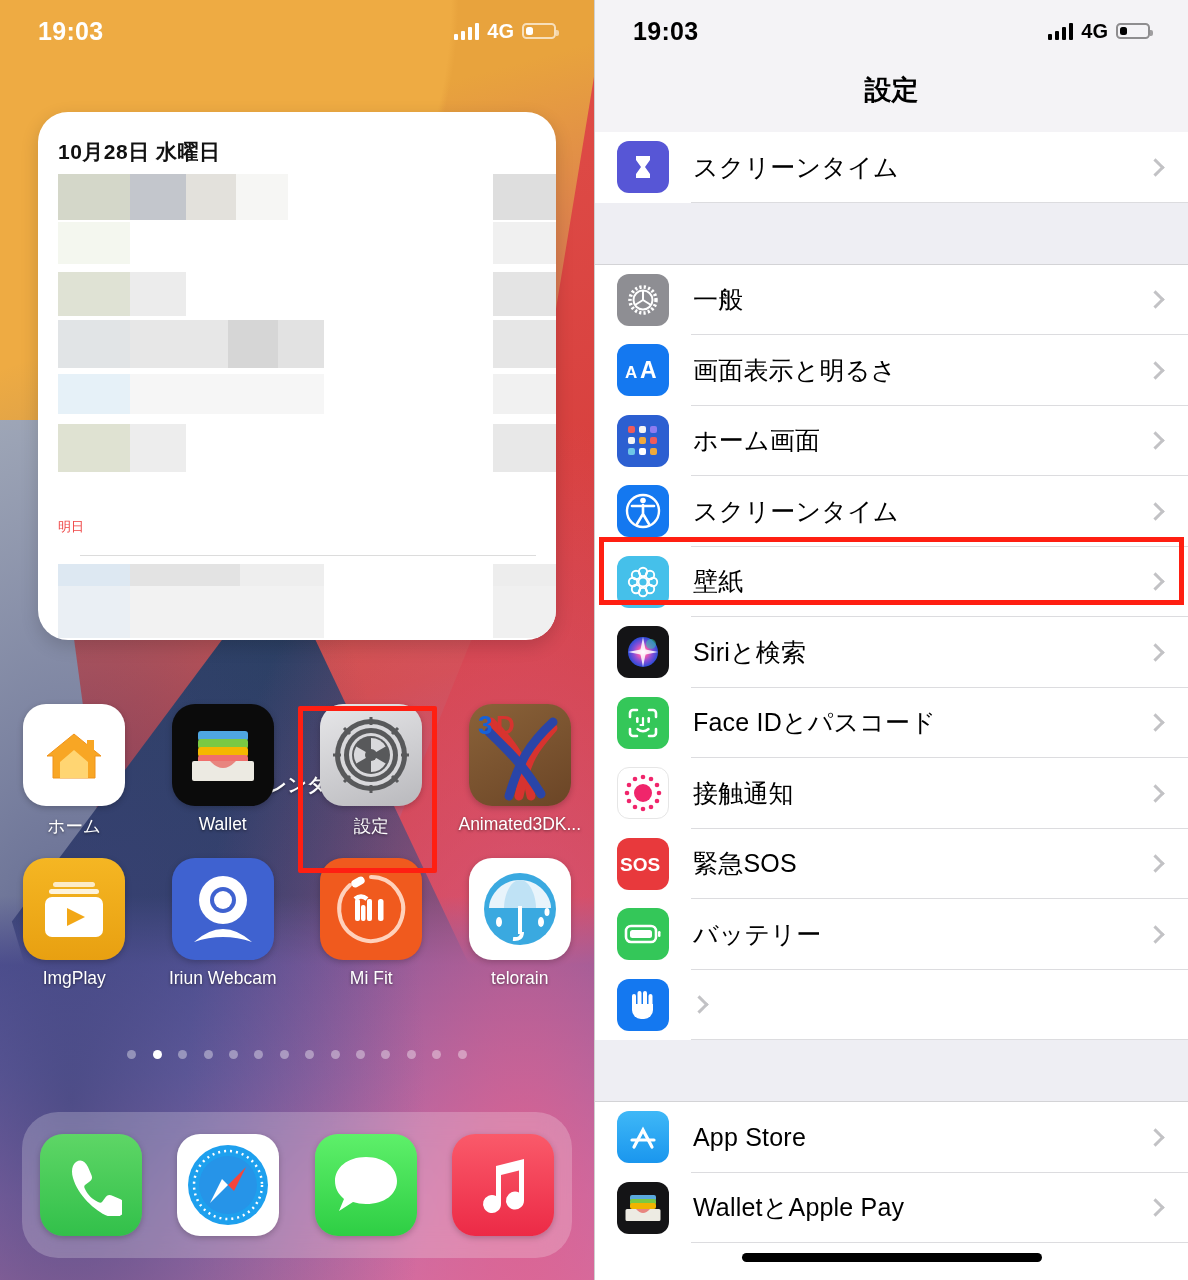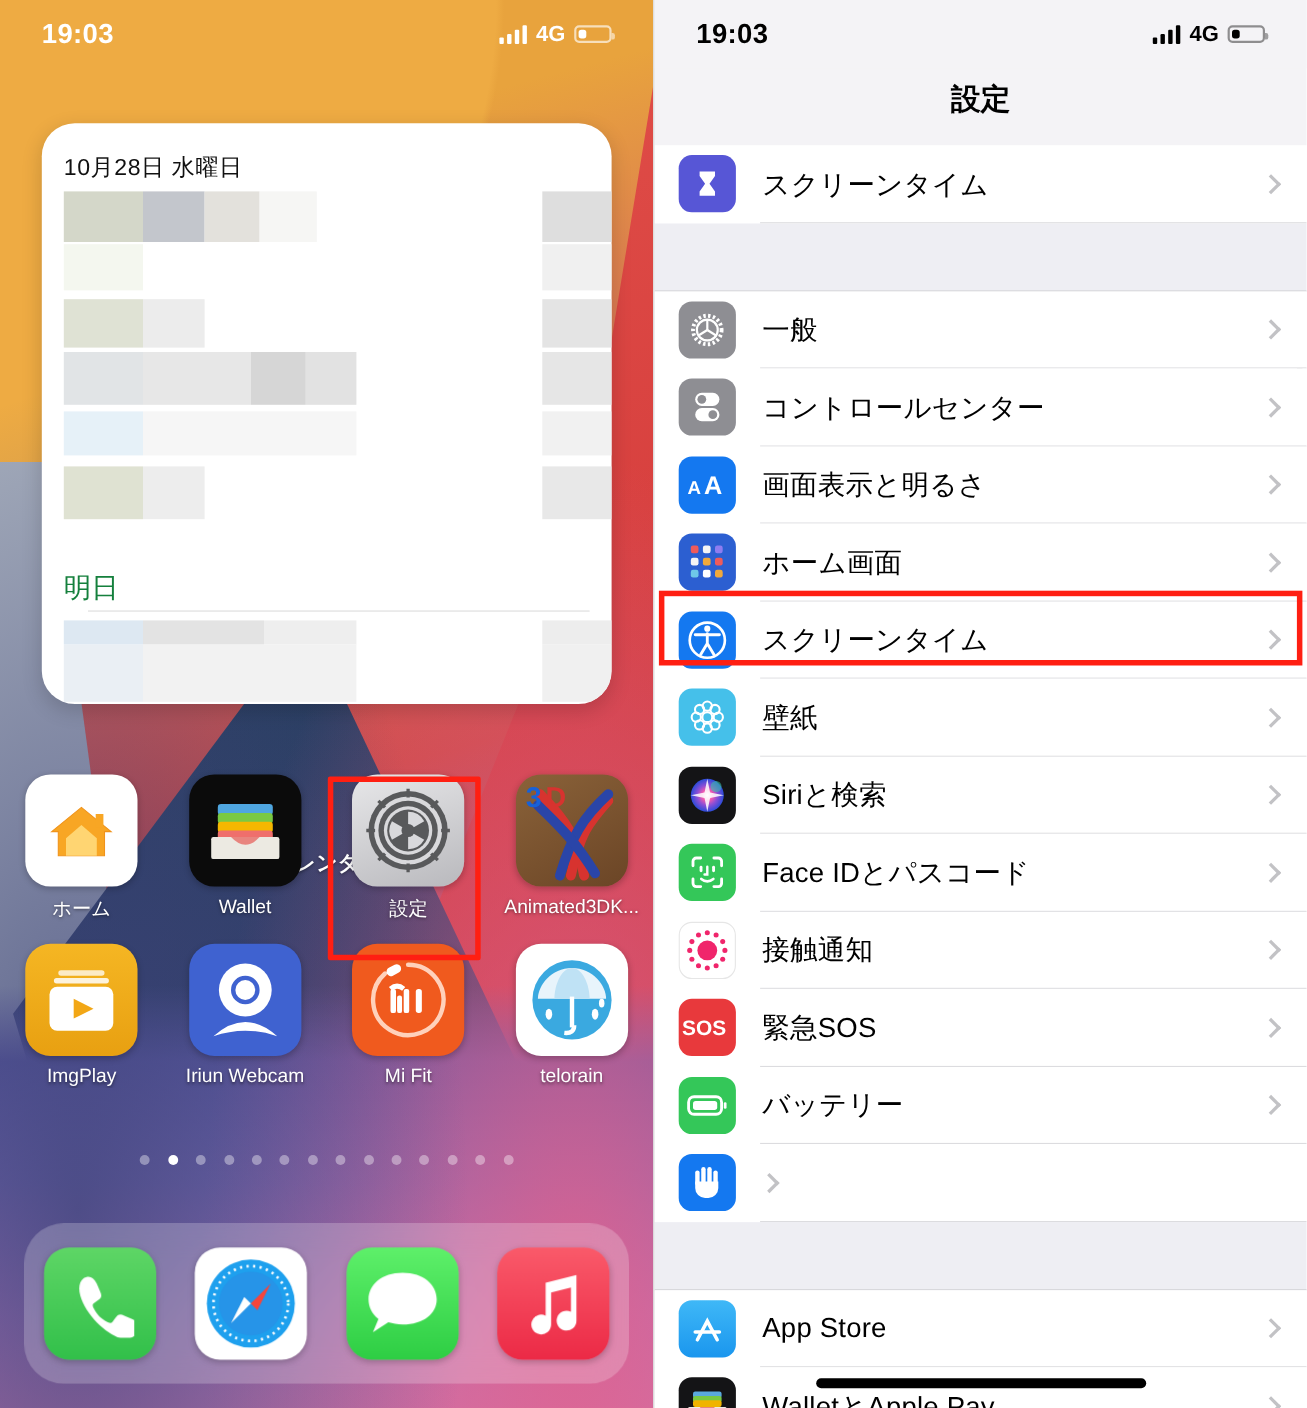--- a/index.html
+++ b/index.html
@@ -75,23 +75,23 @@
   .home .sb-batt::after{ background: rgba(255,255,255,.55); }
   .home .sb-batt i { background: #fff; width: 28%; }
 
   
   .widget-wrap { position: absolute; top: 112px; left: 38px; width: 518px; z-index: 5; }
   .widget {
     background: #fff; border-radius: 30px; height: 528px; overflow: hidden;
     box-shadow: 0 6px 18px rgba(0,0,0,.16); padding: 26px 20px 0 20px;
     position: relative;
   }
-  .wdate { font-size: 21px; font-weight: normal; color: #111; letter-spacing: .5px; margin-bottom: 12px; }
+  .wdate { font-size: 21px; font-weight: bold; color: #111; letter-spacing: .5px; margin-bottom: 12px; }
   .blurrow { position: absolute; }
-  .wtomorrow { font-size: 25px; color: #15803d; position: absolute; left: 20px; top: 406px; }
+  .wtomorrow { font-size: 13px; color: #ef4444; position: absolute; left: 20px; top: 406px; }
   .wsep { position: absolute; left: 42px; right: 20px; top: 443px; height: 1px; background: #dcdcdc; }
   .widget-label {
     position: absolute; top: 660px; left: 0; width: 518px; text-align: center;
     font-size: 19px; color: #fff; font-weight: 600; text-shadow: 0 1px 3px rgba(0,0,0,.45);
     z-index: 5;
   }
 
   
   .grid { position: absolute; left: 0; right: 0; top: 704px; z-index: 5; }
   .row { display: flex; }
@@ -493,32 +493,20 @@
               <line x1="18" y1="9" x2="18" y2="18"></line>
               <line x1="18" y1="18" x2="26" y2="23"></line>
               <line x1="18" y1="18" x2="10" y2="23"></line>
             </g>
           </svg>
         </div>
         <div class="slabel">一般</div>
         <div class="chev"></div>
       </div>
 
-      <div class="srow">
-        <div class="sicon" style="background:#8e8e93;">
-          <svg width="34" height="34" viewBox="0 0 34 34">
-            <rect x="6" y="4" width="22" height="12" rx="6" fill="#fff"></rect>
-            <circle cx="12" cy="10" r="4" fill="#8e8e93"></circle>
-            <rect x="6" y="18" width="22" height="12" rx="6" fill="#fff"></rect>
-            <circle cx="22" cy="24" r="4" fill="#8e8e93"></circle>
-          </svg>
-        </div>
-        <div class="slabel">コントロールセンター</div>
-        <div class="chev"></div>
-      </div>
 
       <div class="srow">
         <div class="sicon" style="background:#1478f0;">
           <svg width="40" height="30" viewBox="0 0 40 30">
             <text x="2" y="23" font-family="Liberation Sans, sans-serif" font-size="17" font-weight="bold" fill="#fff">A</text>
             <text x="17" y="23" font-family="Liberation Sans, sans-serif" font-size="23" font-weight="bold" fill="#fff">A</text>
           </svg>
         </div>
         <div class="slabel">画面表示と明るさ</div>
         <div class="chev"></div>

